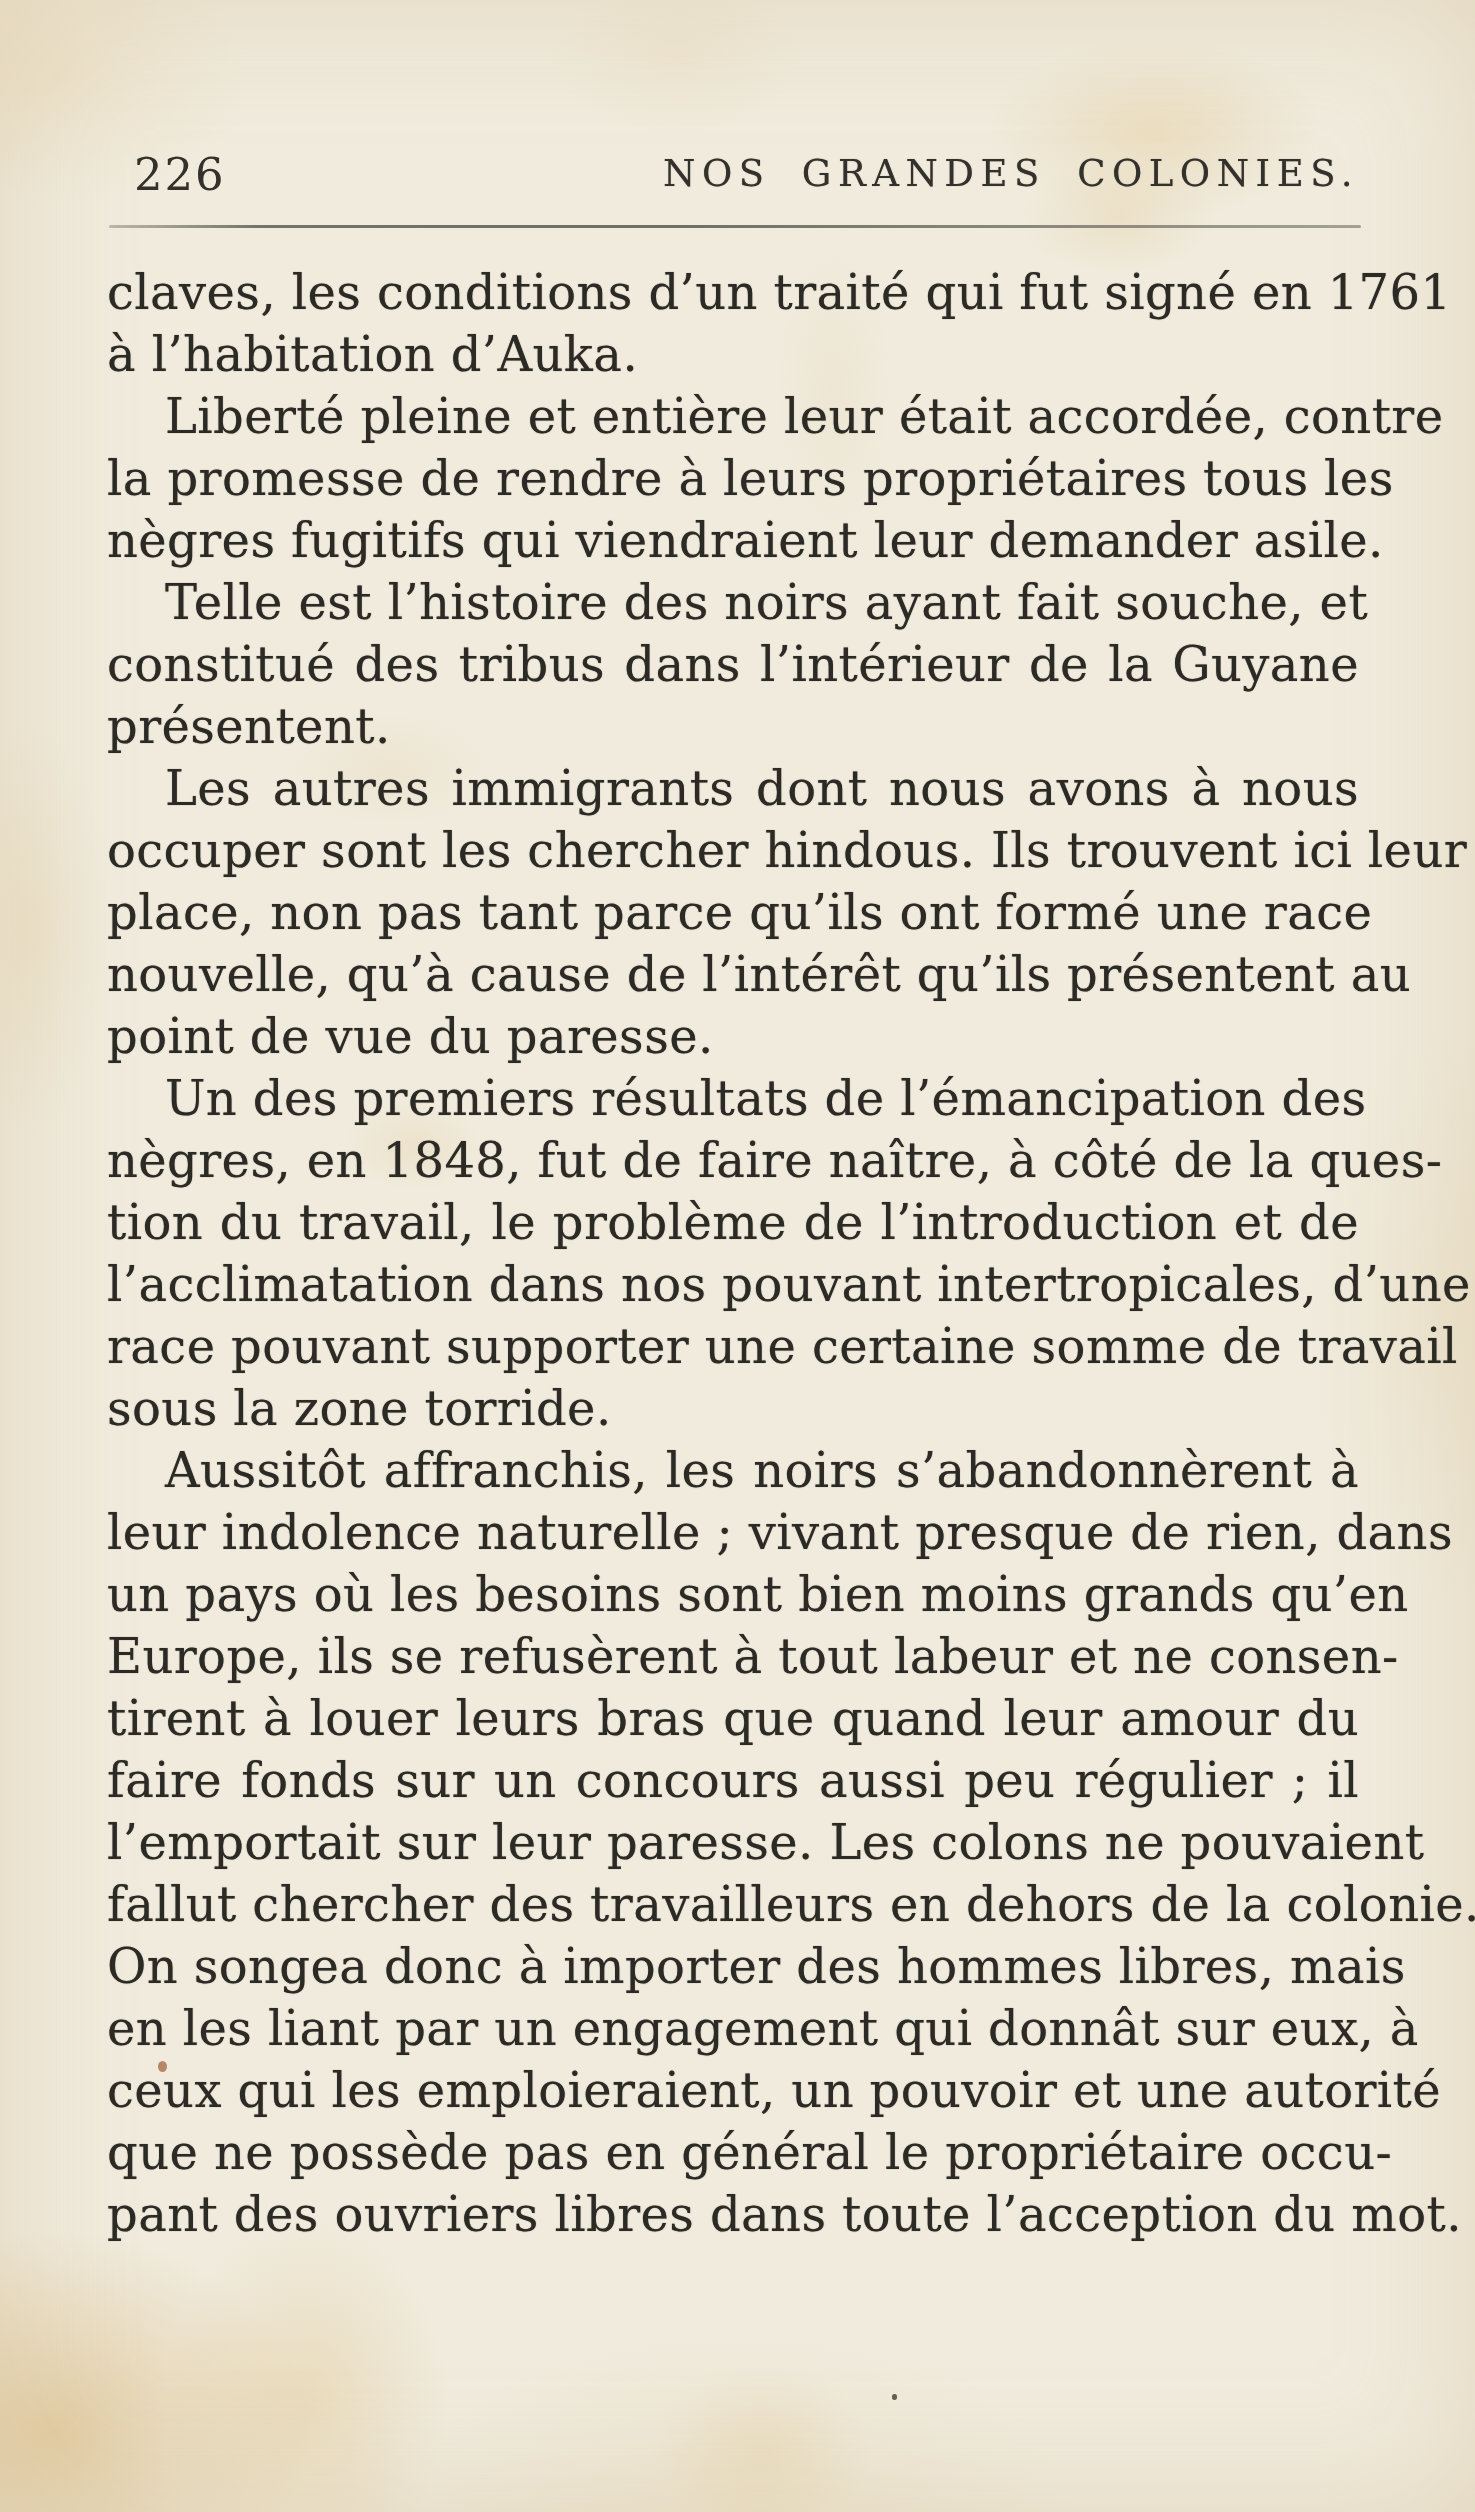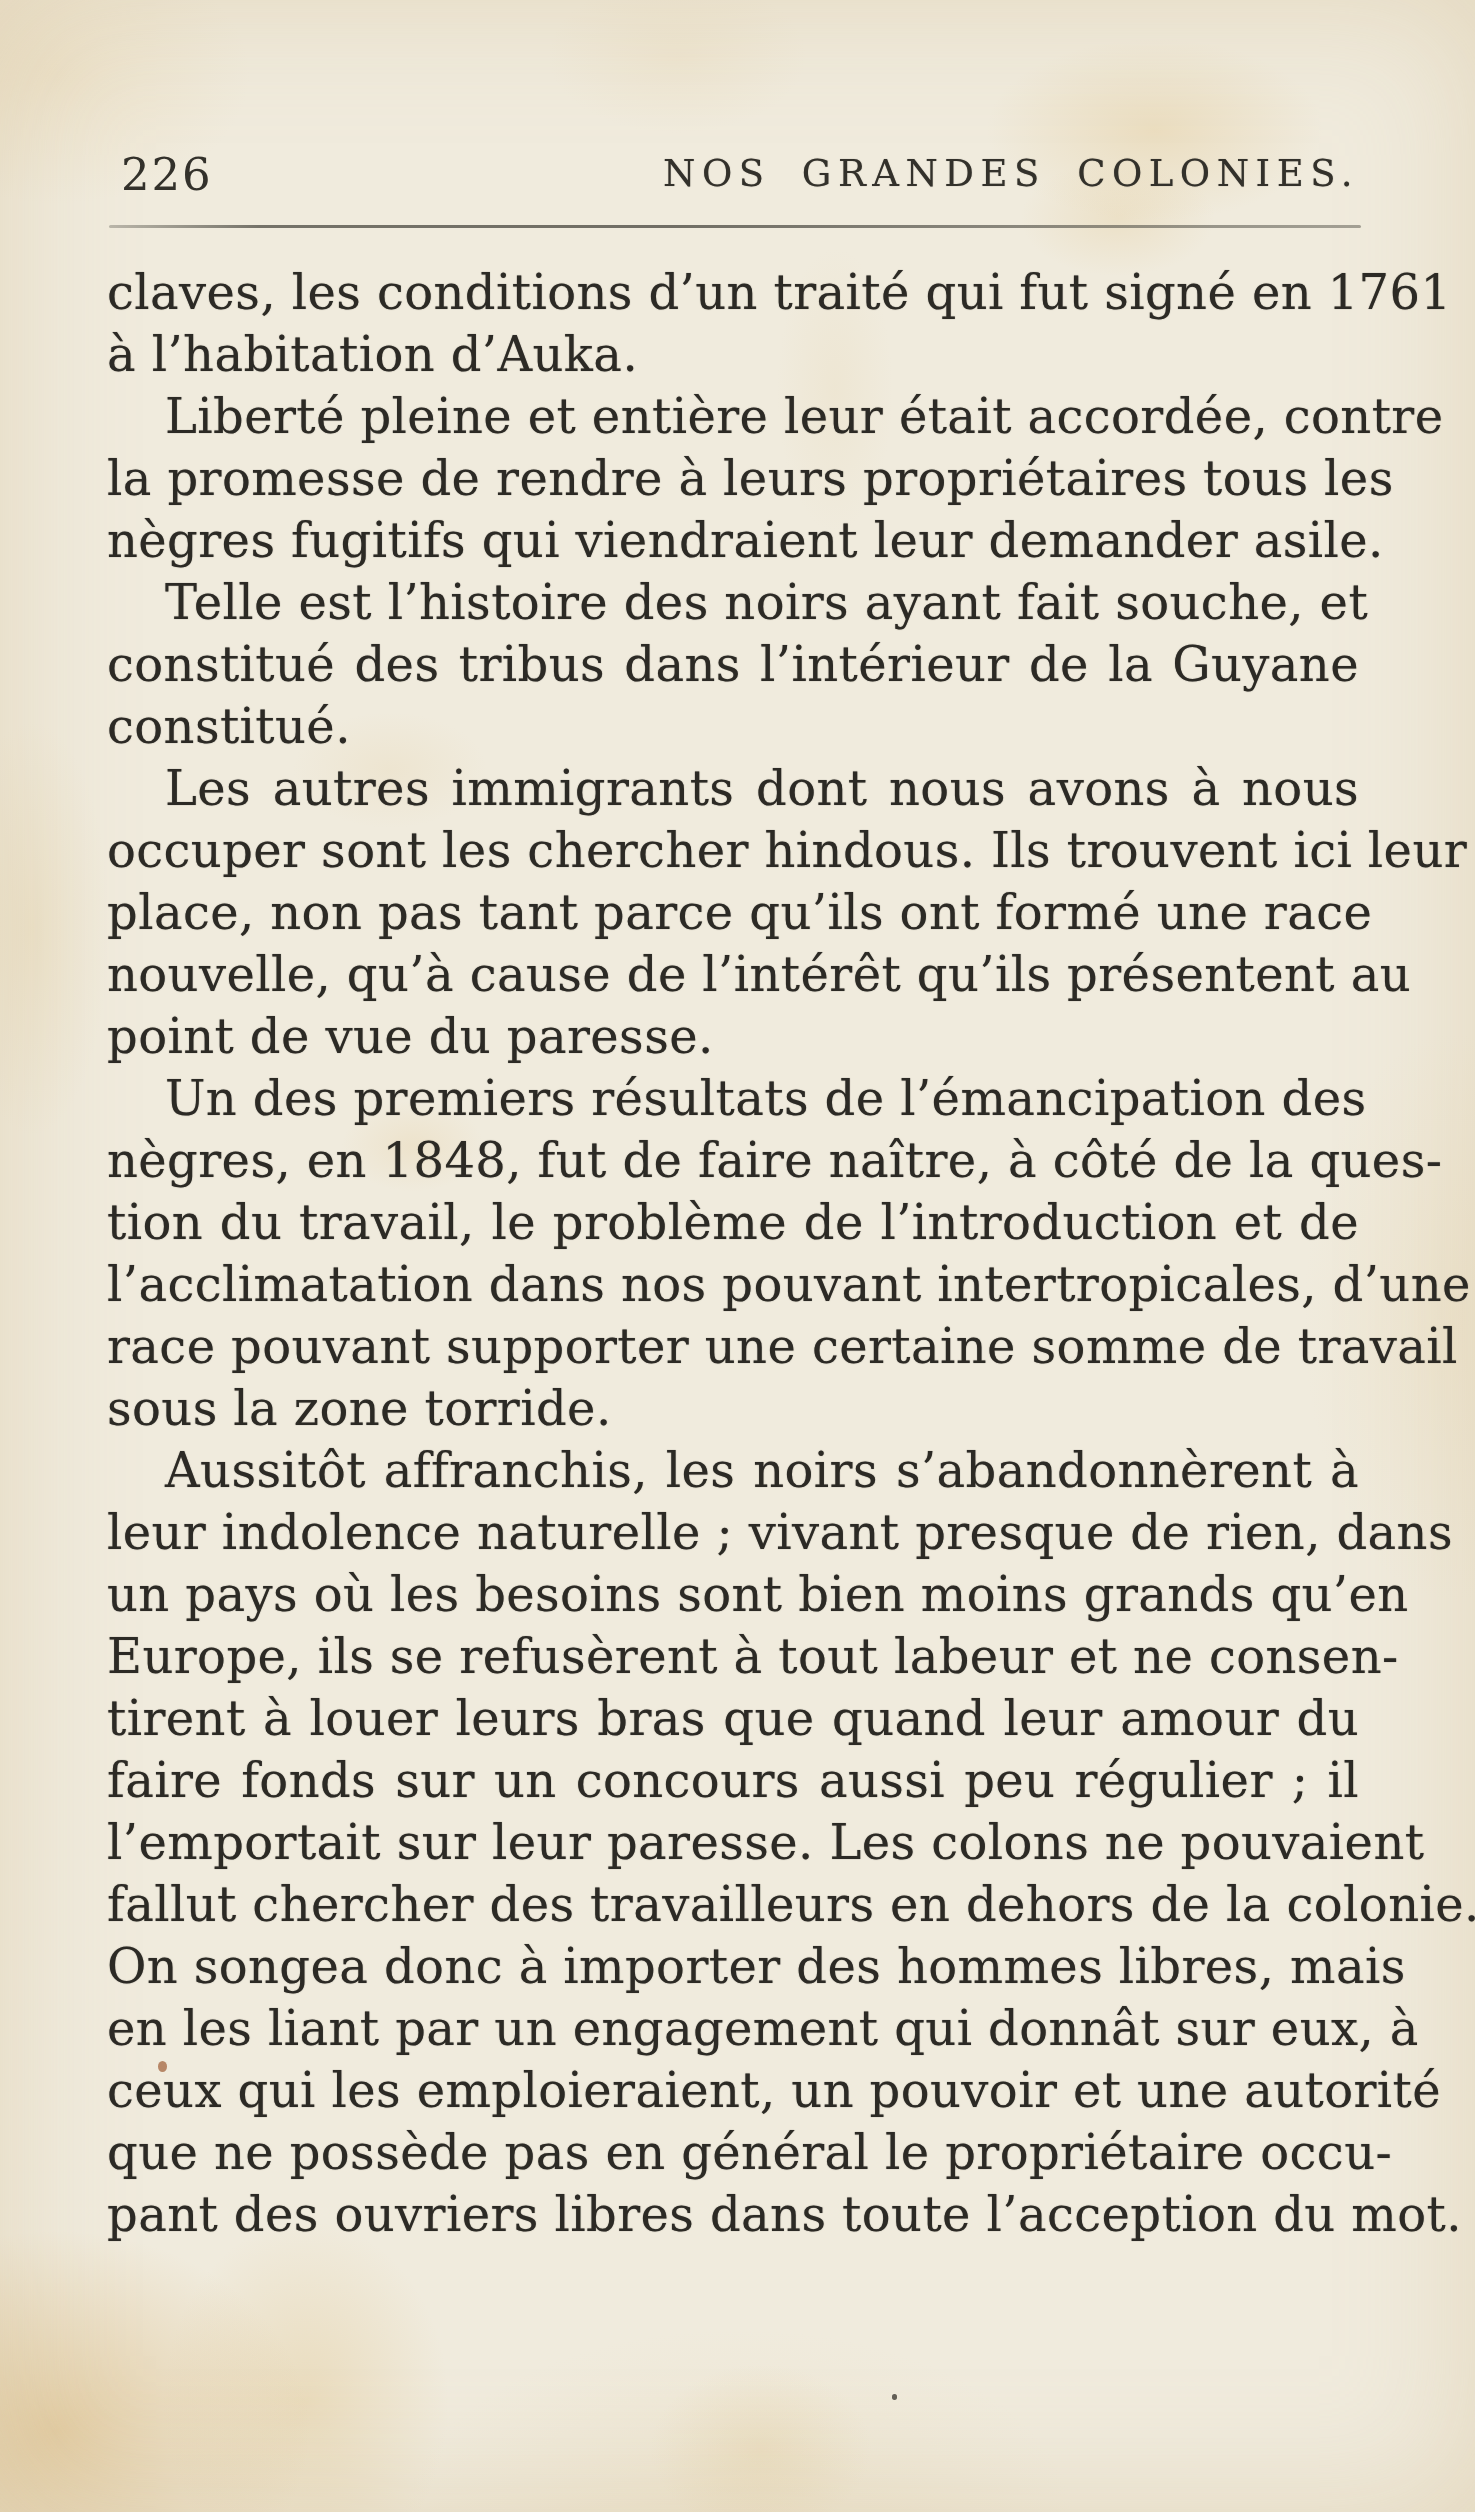--- a/index.html
+++ b/index.html
@@ -40,21 +40,21 @@
   }
   .running-head {
     position: absolute;
     top: 148px;
     left: 107px;
     width: 1252px;
     height: 56px;
   }
   .page-num {
     position: absolute;
-    left: 14px;
+    left: 27px;
     top: 0;
     font-size: 45px;
     letter-spacing: 1.9px;
     color: #33312b;
   }
   .head-title {
     position: absolute;
     left: 0;
     right: 0;
     top: 3.7px;
@@ -125,21 +125,21 @@
   <div class="rule"></div>
 
   <main class="body-text" id="body-text">
       <div class="line">claves, les conditions d’un traité qui fut signé en 1761</div>
       <div class="line end">à l’habitation d’Auka.</div>
       <div class="line indent">Liberté pleine et entière leur était accordée, contre</div>
       <div class="line">la promesse de rendre à leurs propriétaires tous les</div>
       <div class="line">nègres fugitifs qui viendraient leur demander asile.</div>
       <div class="line indent">Telle est l’histoire des noirs ayant fait souche, et</div>
       <div class="line">constitué des tribus dans l’intérieur de la Guyane</div>
-      <div class="line end">constitué.</div>
+      <div class="line end">présentent.</div>
       <div class="line indent">Les autres immigrants dont nous avons à nous</div>
       <div class="line">occuper sont les chercher hindous. Ils trouvent ici leur</div>
       <div class="line">place, non pas tant parce qu’ils ont formé une race</div>
       <div class="line">nouvelle, qu’à cause de l’intérêt qu’ils présentent au</div>
       <div class="line end">point de vue du paresse.</div>
       <div class="line indent">Un des premiers résultats de l’émancipation des</div>
       <div class="line">nègres, en 1848, fut de faire naître, à côté de la ques-</div>
       <div class="line">tion du travail, le problème de l’introduction et de</div>
       <div class="line">l’acclimatation dans nos pouvant intertropicales, d’une</div>
       <div class="line">race pouvant supporter une certaine somme de travail</div>

